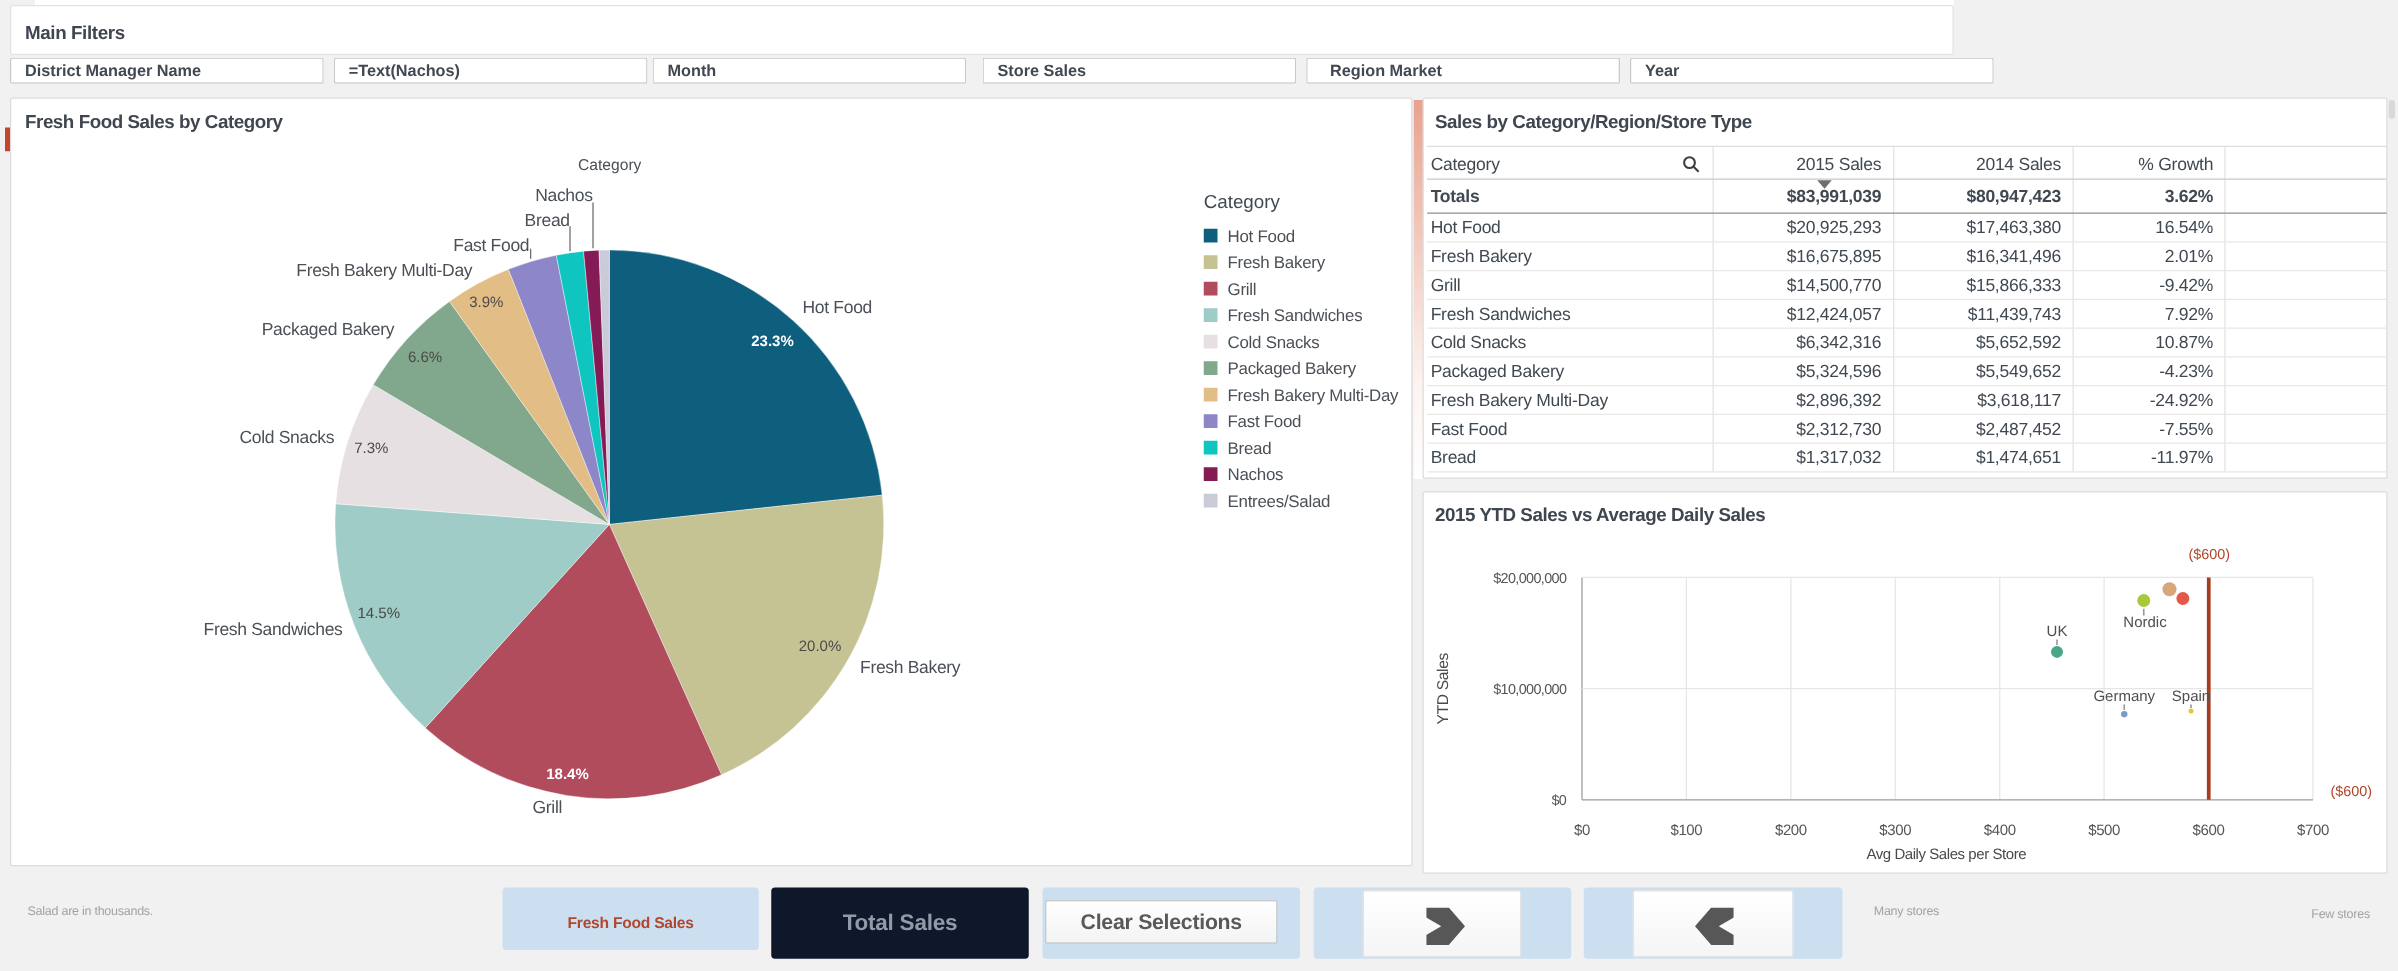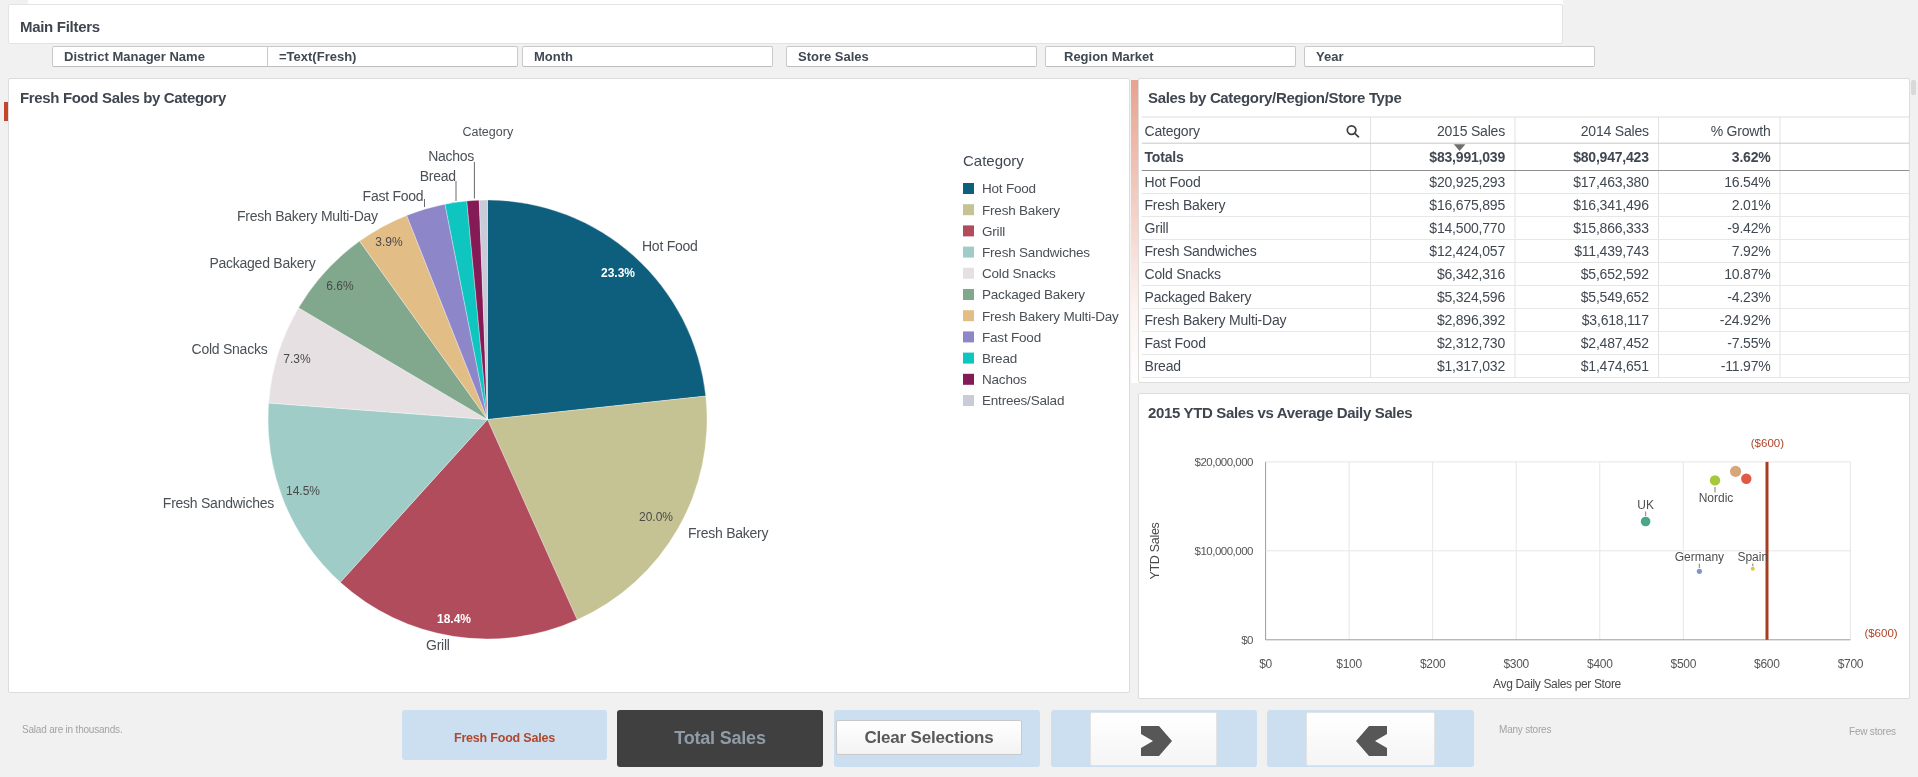--- a/index.html
+++ b/index.html
@@ -10,22 +10,22 @@
   .fbox{position:absolute;top:46px;height:21px;width:251px;background:#fff;border:1px solid #c9c9c9;border-bottom-color:#bdbdbd;border-radius:2px;box-sizing:border-box;font-size:13px;font-weight:bold;color:#404852;line-height:19px;padding-left:11px;}
   .t{position:absolute;white-space:nowrap;}
 </style>
 </head>
 <body>
 
 <div class="abs" style="left:28px;top:0;width:1535px;height:5px;background:#fff;"></div>
 <div class="panel" style="left:8px;top:4px;width:1555px;height:40px;border-color:#e3e3e3;"></div>
 <div class="t" style="left:20px;top:18px;font-size:15px;font-weight:bold;color:#3f4650;letter-spacing:-0.3px;">Main Filters</div>
 
-<div class="fbox" style="left:8px;margin-left:44px;">District Manager Name</div>
-<div class="fbox" style="left:267px;">=Text(Fresh)</div>
+<div class="fbox" style="left:8px;">District Manager Name</div>
+<div class="fbox" style="left:267px;">=Text(Nachos)</div>
 <div class="fbox" style="left:522px;">Month</div>
 <div class="fbox" style="left:786px;">Store Sales</div>
 <div class="fbox" style="left:1045px;padding-left:18px;">Region Market</div>
 <div class="fbox" style="left:1304px;width:291px;">Year</div>
 
 <div class="abs" style="left:4px;top:102px;width:4px;height:19px;background:#c5452c;"></div>
 
 <div class="panel" id="piepanel" style="left:8px;top:78px;width:1122px;height:615px;"></div>
 <div class="ptitle" style="left:20px;top:89px;">Fresh Food Sales by Category</div>
 <svg class="abs" style="left:8px;top:78px;" width="1122" height="615" viewBox="0 0 1122 615">
@@ -203,21 +203,21 @@
 <text x="614.8" y="167.5" font-size="12" fill="#4f4f4f" text-anchor="middle" font-weight="normal" font-family="Liberation Sans,sans-serif">Spain</text>
 <line x1="614.8" y1="170.5" x2="614.8" y2="173.3" stroke="#999999" stroke-width="1.3"></line>
 </svg>
 
 <div class="abs" style="left:1911px;top:80px;width:5px;height:15px;background:#d9d9d9;border-radius:2px;"></div>
 
 <div class="t" style="left:22px;top:724px;font-size:10px;color:#a3a3a3;letter-spacing:-0.2px;">Salad are in thousands.</div>
 <div class="t" style="left:1499px;top:724px;font-size:10px;color:#a3a3a3;letter-spacing:-0.2px;">Many stores</div>
 <div class="t" style="left:1849px;top:726px;font-size:10px;color:#a3a3a3;letter-spacing:-0.2px;">Few stores</div>
 <div style="position:absolute;top:710px;height:50px;background:#cbdff0;border-radius:3px;box-sizing:border-box;left:402px;width:205px;text-align:center;line-height:57px;font-size:12.5px;font-weight:bold;color:#b0472e;letter-spacing:-0.2px;">Fresh Food Sales</div>
-<div style="position:absolute;top:710px;height:57px;background:#404040;border-radius:3px;box-sizing:border-box;left:617px;width:206px;text-align:center;line-height:57px;font-size:18px;font-weight:bold;color:#909ba8;letter-spacing:-0.2px;">Total Sales</div>
+<div style="position:absolute;top:710px;height:57px;background:#0f172a;border-radius:3px;box-sizing:border-box;left:617px;width:206px;text-align:center;line-height:57px;font-size:18px;font-weight:bold;color:#909ba8;letter-spacing:-0.2px;">Total Sales</div>
 <div style="position:absolute;top:710px;height:57px;background:#cbdff0;border-radius:3px;box-sizing:border-box;left:834px;width:206px;"></div>
 <div style="position:absolute;left:836px;top:720px;width:186px;height:35px;background:linear-gradient(#ffffff,#f3f3f3);border:1px solid #c9c9c9;border-radius:2px;box-sizing:border-box;text-align:center;line-height:33px;font-size:17px;font-weight:bold;color:#595959;letter-spacing:-0.2px;">Clear Selections</div>
 <div style="position:absolute;top:710px;height:57px;background:#cbdff0;border-radius:3px;box-sizing:border-box;left:1051px;width:206px;"></div>
 <div style="position:absolute;left:1090px;top:712px;width:127px;height:54px;background:linear-gradient(#ffffff,#f5f5f5);border:1px solid #e3e3e3;border-radius:2px;box-sizing:border-box;"></div>
 <svg class="abs" style="left:1141px;top:725.5px;" width="31" height="30" viewBox="0 0 31 30">
     <path d="M0,0 L18,0 L31,15 L18,30 L0,30 L0,22 L12,15 L0,8 Z" fill="#575757"></path>
   </svg>
 <div style="position:absolute;top:710px;height:57px;background:#cbdff0;border-radius:3px;box-sizing:border-box;left:1267px;width:207px;"></div>
 <div style="position:absolute;left:1306px;top:712px;width:129px;height:54px;background:linear-gradient(#ffffff,#f5f5f5);border:1px solid #e3e3e3;border-radius:2px;box-sizing:border-box;"></div>
 <svg class="abs" style="left:1355.5px;top:725.5px;" width="31" height="30" viewBox="0 0 31 30">

